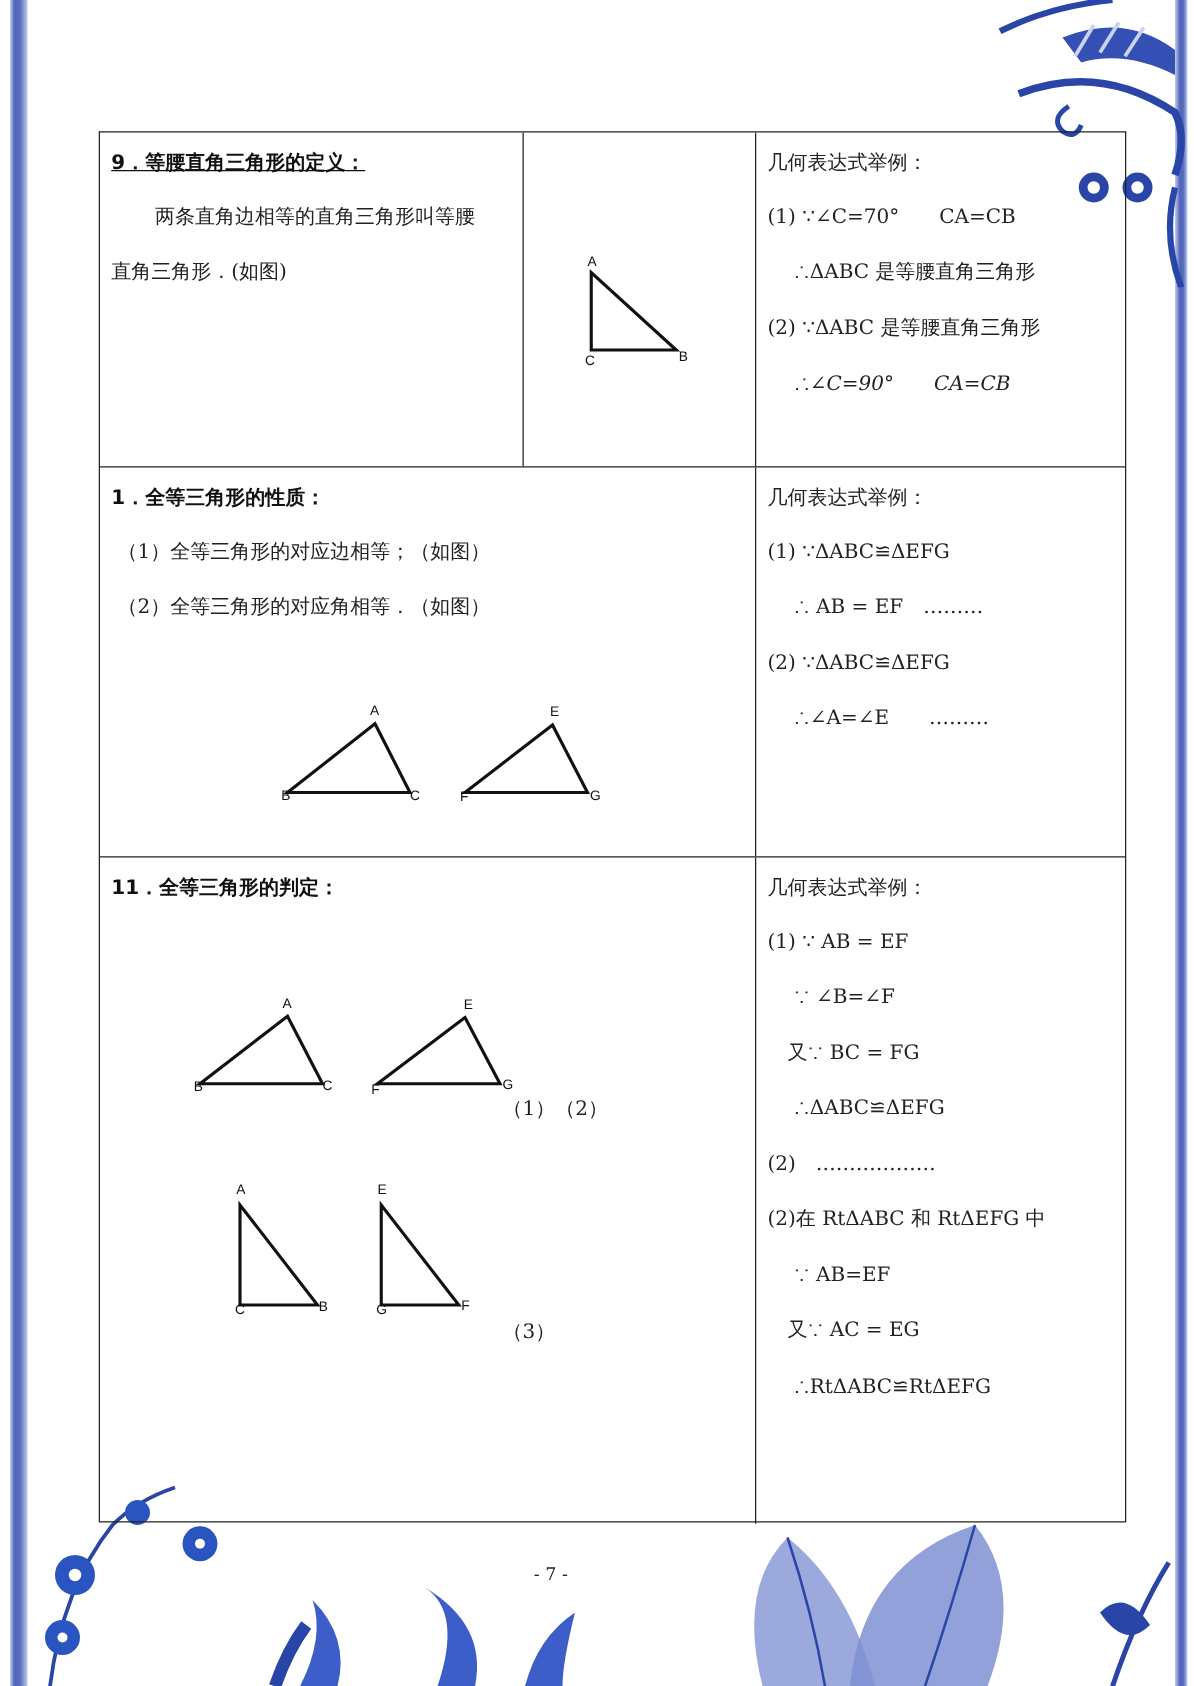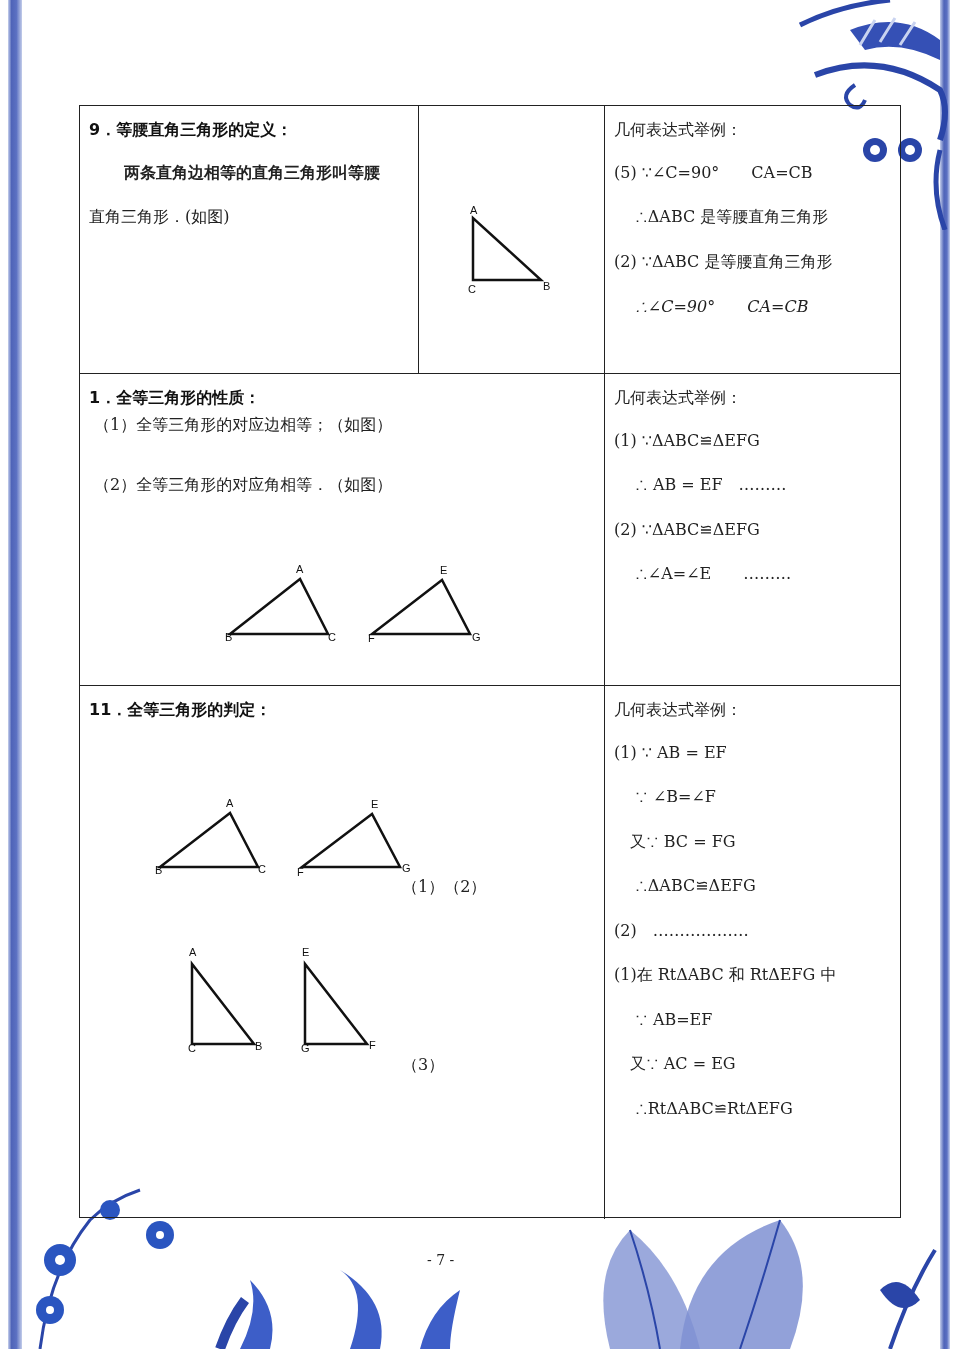--- a/index.html
+++ b/index.html
@@ -91,45 +91,45 @@
   <path d="M40 20 Q60 80 70 139" stroke="#2a45a8" stroke-width="2" fill="none"></path>
   <path d="M190 10 Q170 80 150 139" stroke="#2a45a8" stroke-width="2" fill="none"></path>
   <path d="M300 139 Q320 80 345 40" stroke="#2a45a8" stroke-width="4" fill="none"></path>
   <path d="M290 80 Q310 60 330 90 Q310 110 290 80 Z" fill="#2a45a8"></path>
 </svg>
 
 <div class="table">
 
   <div class="row" style="top:0;height:268px;">
     <div class="cell vline" style="left:0;width:339px;">
-      <div class="heading" style="left:9px;top:14px;">9．等腰直角三角形的定义：</div>
-      <div class="txt" style="left:44px;top:57px;font-weight:bold;">两条直角边相等的直角三角形叫等腰</div>
+      <div class="heading" style="left:9px;top:14px;text-decoration:underline;">9．等腰直角三角形的定义：</div>
+      <div class="txt" style="left:44px;top:57px;">两条直角边相等的直角三角形叫等腰</div>
       <div class="txt" style="left:9px;top:101px;">直角三角形．(如图)</div>
     </div>
     <div class="cell vline" style="left:339px;width:186px;">
       <svg class="tri" style="left:50px;top:110px;" width="80" height="70">
         <polygon points="4,2 4,64 72,64" fill="none" stroke="#111" stroke-width="2.5"></polygon>
       </svg>
       <span class="lbl" style="left:51px;top:98px;">A</span>
       <span class="lbl" style="left:49px;top:177px;">C</span>
       <span class="lbl" style="left:124px;top:174px;">B</span>
     </div>
     <div class="cell" style="left:525px;width:297px;">
       <div class="txt" style="left:9px;top:14px;">几何表达式举例：</div>
-      <div class="txt" style="left:9px;top:57px;">(5) ∵∠C=90°　　CA=CB</div>
+      <div class="txt" style="left:9px;top:57px;">(1) ∵∠C=70°　　CA=CB</div>
       <div class="txt" style="left:9px;top:101px;">　 ∴ΔABC 是等腰直角三角形</div>
       <div class="txt" style="left:9px;top:146px;">(2) ∵ΔABC 是等腰直角三角形</div>
       <div class="txt" style="left:9px;top:191px;font-style:italic;">　 ∴∠C=90°　　CA=CB</div>
     </div>
   </div>
 
   <div class="row" style="top:268px;height:312px;">
     <div class="cell vline" style="left:0;width:525px;">
       <div class="heading" style="left:9px;top:14px;">1．全等三角形的性质：</div>
-      <div class="txt" style="left:14px;top:41px;">（1）全等三角形的对应边相等；（如图）</div>
+      <div class="txt" style="left:14px;top:57px;">（1）全等三角形的对应边相等；（如图）</div>
       <div class="txt" style="left:14px;top:101px;">（2）全等三角形的对应角相等．（如图）</div>
       <svg class="tri" style="left:150px;top:203px;" width="100" height="60">
         <polygon points="70,2 0,57 98,57" fill="none" stroke="#111" stroke-width="2.5"></polygon>
       </svg>
       <span class="lbl" style="left:216px;top:189px;">A</span>
       <span class="lbl" style="left:145px;top:257px;">B</span>
       <span class="lbl" style="left:248px;top:257px;">C</span>
       <svg class="tri" style="left:292px;top:204px;" width="100" height="60">
         <polygon points="70,2 0,56 98,56" fill="none" stroke="#111" stroke-width="2.5"></polygon>
       </svg>
@@ -180,21 +180,21 @@
       <span class="lbl" style="left:289px;top:353px;">F</span>
       <div class="txt" style="left:322px;top:369px;">（3）</div>
     </div>
     <div class="cell" style="left:525px;width:297px;">
       <div class="txt" style="left:9px;top:14px;">几何表达式举例：</div>
       <div class="txt" style="left:9px;top:57px;">(1) ∵ AB = EF</div>
       <div class="txt" style="left:9px;top:101px;">　 ∵ ∠B=∠F</div>
       <div class="txt" style="left:9px;top:146px;">　又∵ BC = FG</div>
       <div class="txt" style="left:9px;top:190px;">　 ∴ΔABC≌ΔEFG</div>
       <div class="txt" style="left:9px;top:235px;">(2)　………………</div>
-      <div class="txt" style="left:9px;top:279px;">(1)在 RtΔABC 和 RtΔEFG 中</div>
+      <div class="txt" style="left:9px;top:279px;">(2)在 RtΔABC 和 RtΔEFG 中</div>
       <div class="txt" style="left:9px;top:324px;">　 ∵ AB=EF</div>
       <div class="txt" style="left:9px;top:368px;">　又∵ AC = EG</div>
       <div class="txt" style="left:9px;top:413px;">　 ∴RtΔABC≌RtΔEFG</div>
     </div>
   </div>
 </div>
 
 <div class="pagenum">- 7 -</div>
 
 </body></html>

